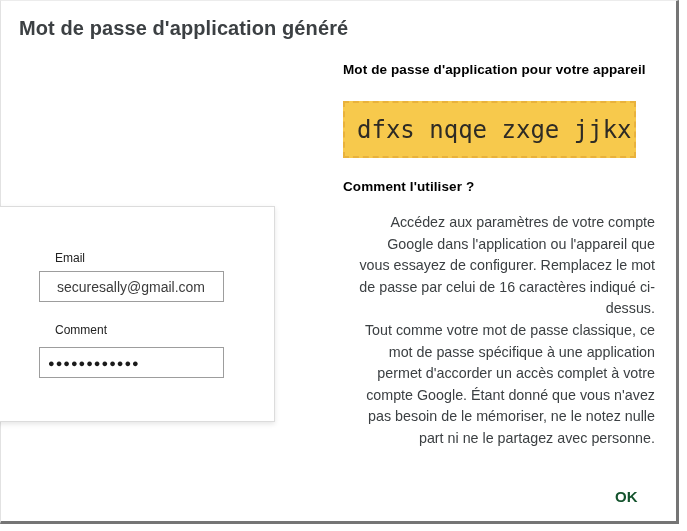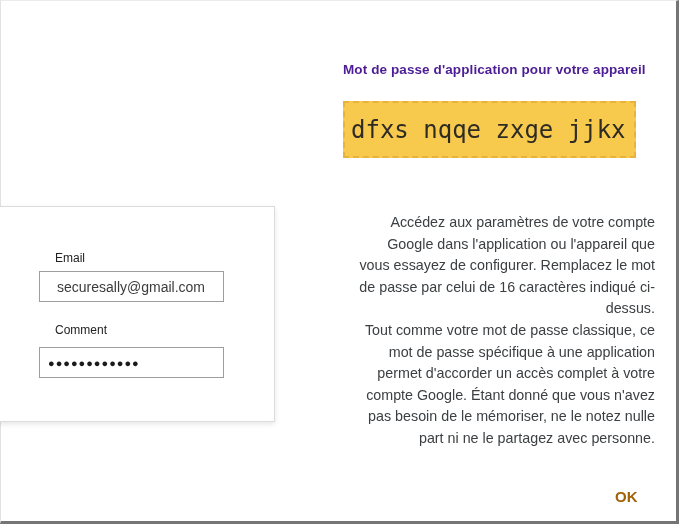--- a/index.html
+++ b/index.html
@@ -56,75 +56,77 @@
   }
 
   
   .right-col {
     position: absolute; left: 342px; top: 0;
     width: 312px; height: 524px;
   }
   .rc-heading, .howto-heading {
     position: absolute; left: 0;
     font-size: 13.5px; font-weight: 600;
-    color: #4c1d95; letter-spacing: 0.1px;
+    color: #000000; letter-spacing: 0.1px;
   }
   .rc-heading { top: 61px; }
   .howto-heading { top: 178px; }
   .pw-box {
     position: absolute; left: 0; top: 100px;
     width: 293px; height: 57px;
     box-sizing: border-box;
     background: #f7c94c;
     border: 2px dashed #e9b23c;
     display: flex; align-items: center;
-    padding-left: 6px;
+    padding-left: 12px;
   }
   .pw-text {
     font-family: "DejaVu Sans Mono", monospace;
     font-size: 24px; color: #2e2b25;
     white-space: nowrap;
   }
   .howto-body {
     position: absolute; left: 0; top: 211px;
     width: 312px;
     font-size: 14.3px; line-height: 21.6px;
     color: #3c4043;
     white-space: pre-line;
     text-align: right;
   }
   .ok-button {
     position: absolute; right: 15px; top: 483px;
     font-size: 15px; font-weight: 700;
-    color: #a16207; letter-spacing: 0.3px;
+    color: #14532d; letter-spacing: 0.3px;
     background: none; border: none; cursor: pointer;
     font-family: "Liberation Sans", sans-serif;
     padding: 4px 2px;
   }
 </style>
 </head>
 <body>
 
 <div class="dialog">
 
+  <div class="dlg-title">Mot de passe d'application généré</div>
 
   <div class="device-card">
     <div class="field-label email-label">Email</div>
     <input class="card-input email-input" type="text" value="securesally@gmail.com" style="">
     <div class="field-label password-label">Comment</div>
     <input class="card-input password-input" type="text" value="●●●●●●●●●●●●" style="">
   </div>
 
   <div class="right-col">
     <div class="rc-heading">Mot de passe d'application pour votre appareil</div>
 
     <div class="pw-box">
       <span class="pw-text">dfxs nqqe zxge jjkx</span>
     </div>
 
+    <div class="howto-heading">Comment l'utiliser ?</div>
 
     <div class="howto-body">Accédez aux paramètres de votre compte
 Google dans l'application ou l'appareil que
 vous essayez de configurer. Remplacez le mot
 de passe par celui de 16 caractères indiqué ci-
 dessus.
 Tout comme votre mot de passe classique, ce
 mot de passe spécifique à une application
 permet d'accorder un accès complet à votre
 compte Google. Étant donné que vous n'avez

